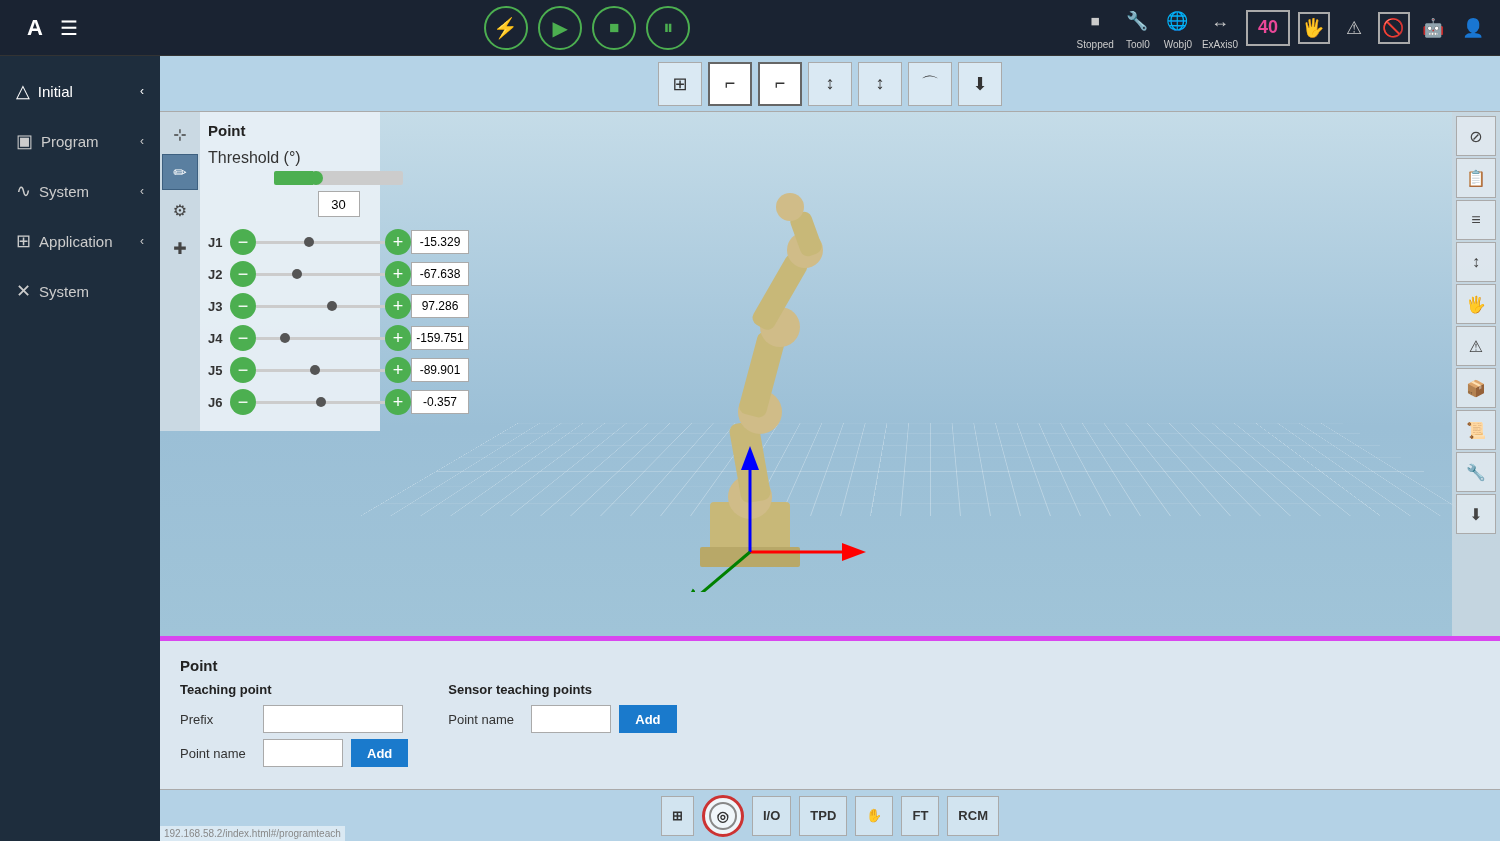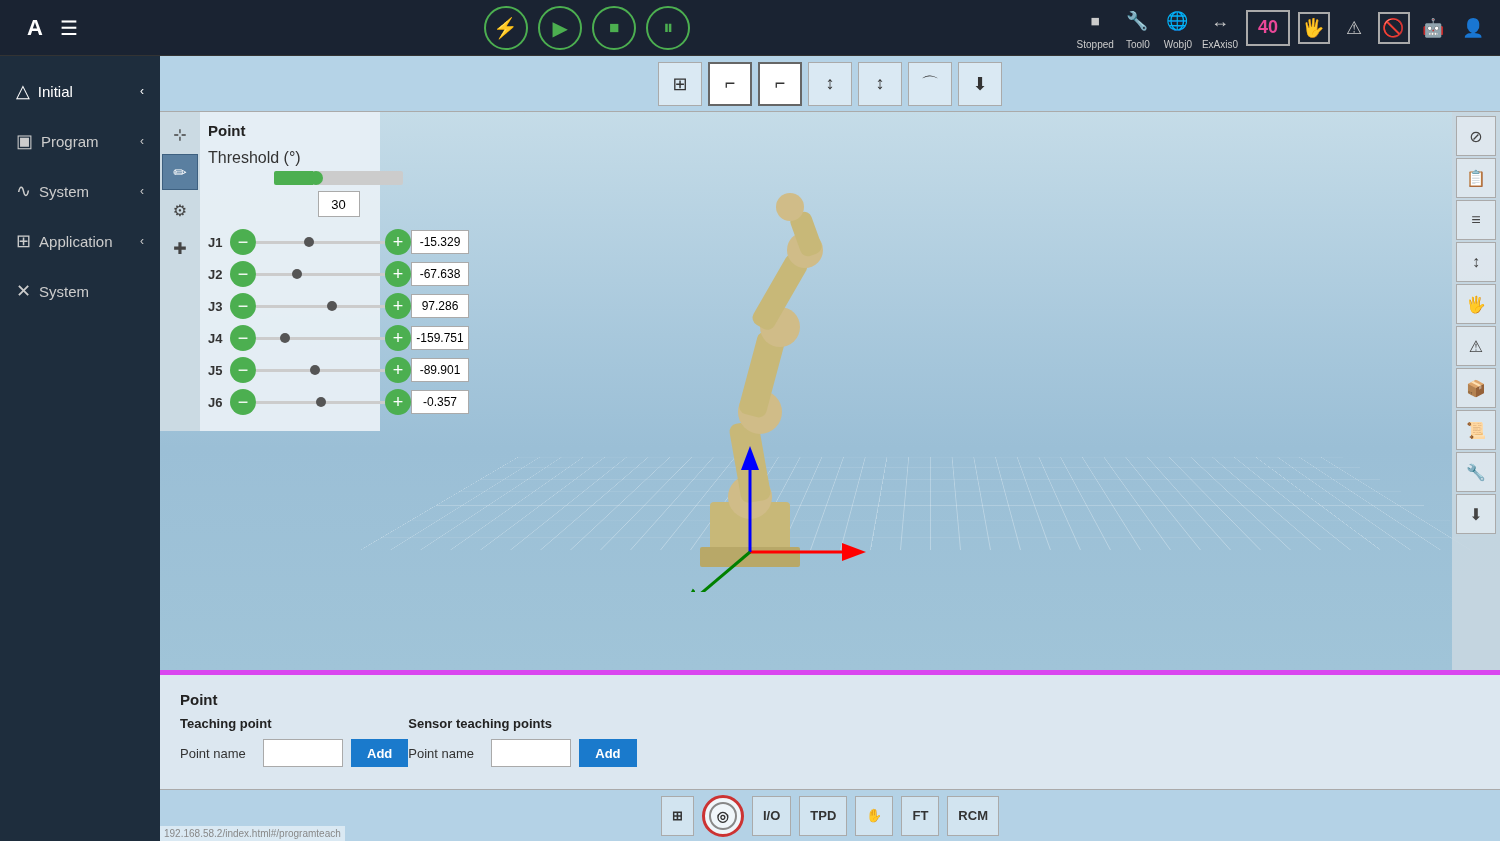--- a/index.html
+++ b/index.html
@@ -329,20 +329,21 @@
       flex-shrink: 0;
     }
     .bottom-panel h4 {
       font-size: 15px;
       font-weight: bold;
       margin-bottom: 8px;
       color: #222;
     }
     .bottom-form {
       display: flex;
+      gap: 40px;
     }
     .form-section h5 {
       font-size: 13px;
       font-weight: bold;
       margin-bottom: 8px;
       color: #222;
     }
     .form-row {
       display: flex;
       align-items: center;
@@ -644,20 +645,24 @@
       </div>
 
     </div>
 
     <div class="bottom-panel">
       <h4>Point</h4>
       <div class="bottom-form">
         <div class="form-section">
           <h5>Teaching point</h5>
           <div class="form-row">
+            <label>Prefix</label>
+            <input type="text" class="wide" style="">
+          </div>
+          <div class="form-row">
             <label>Point name</label>
             <input type="text" class="medium" style="">
             <button class="add-btn">Add</button>
           </div>
         </div>
         <div class="form-section">
           <h5>Sensor teaching points</h5>
           <div class="form-row">
             <label>Point name</label>
             <input type="text" class="medium" style="">

